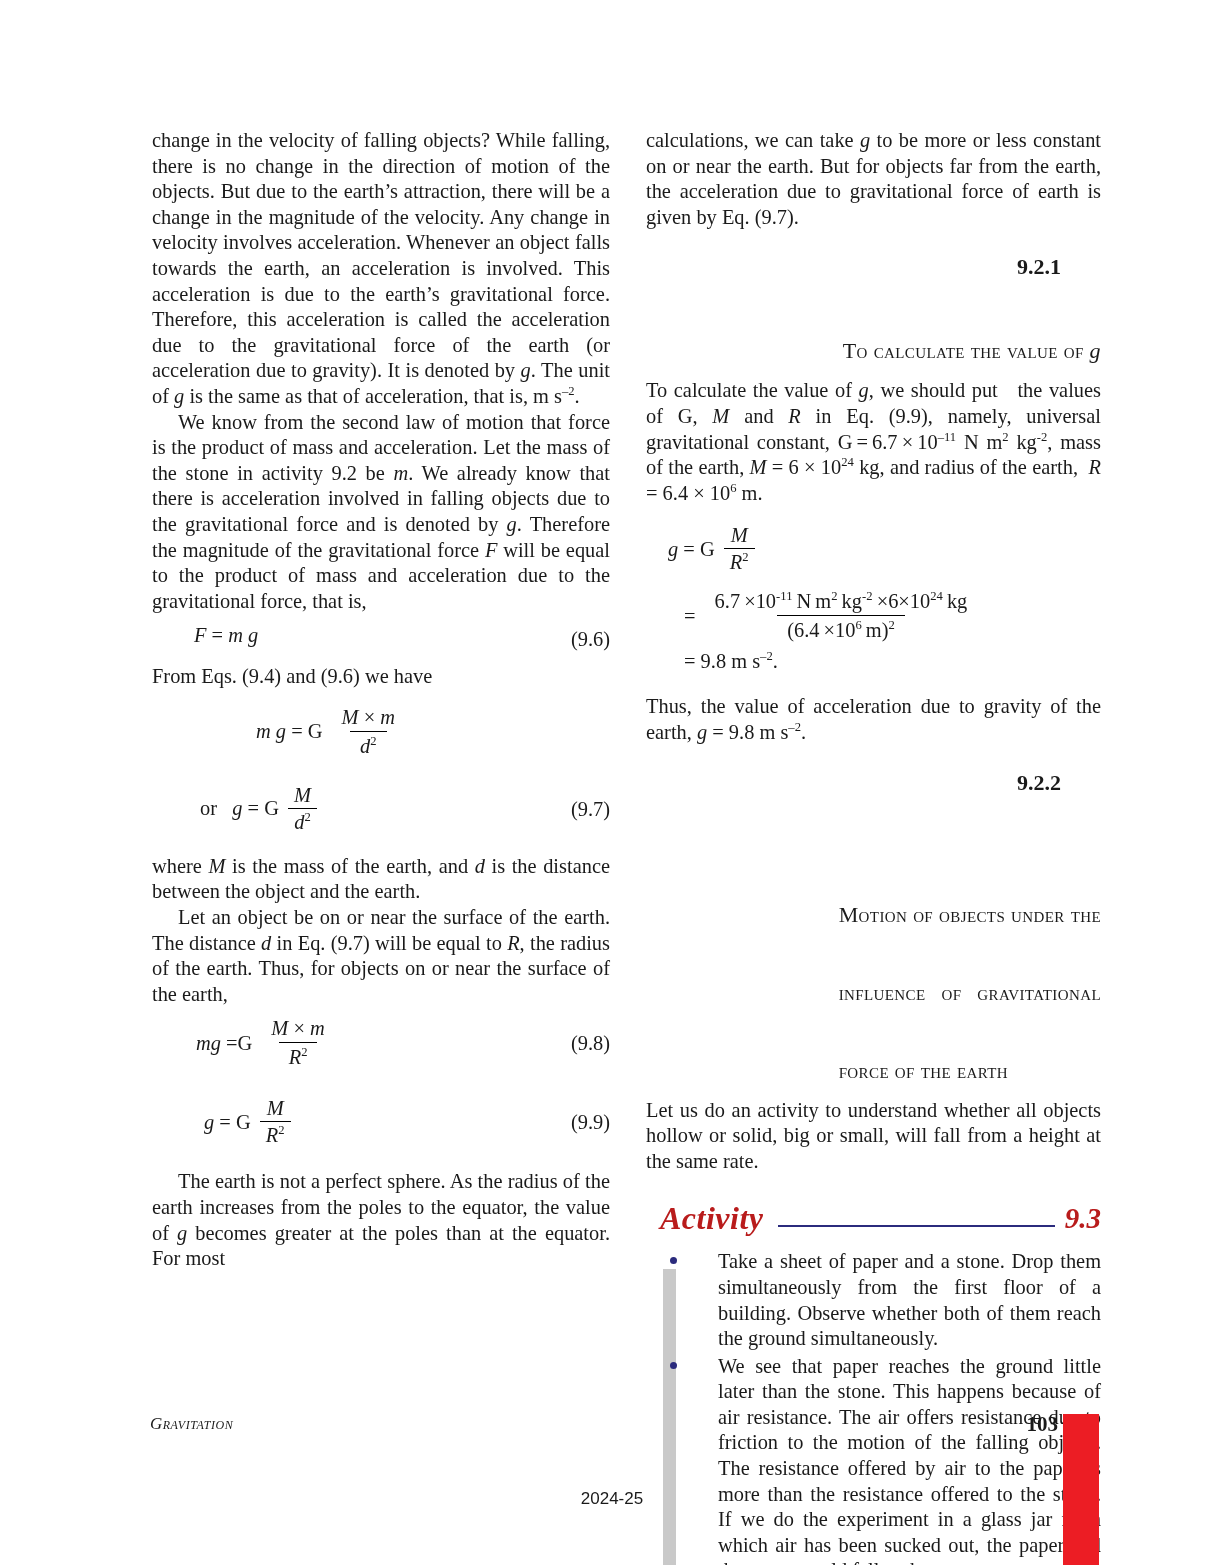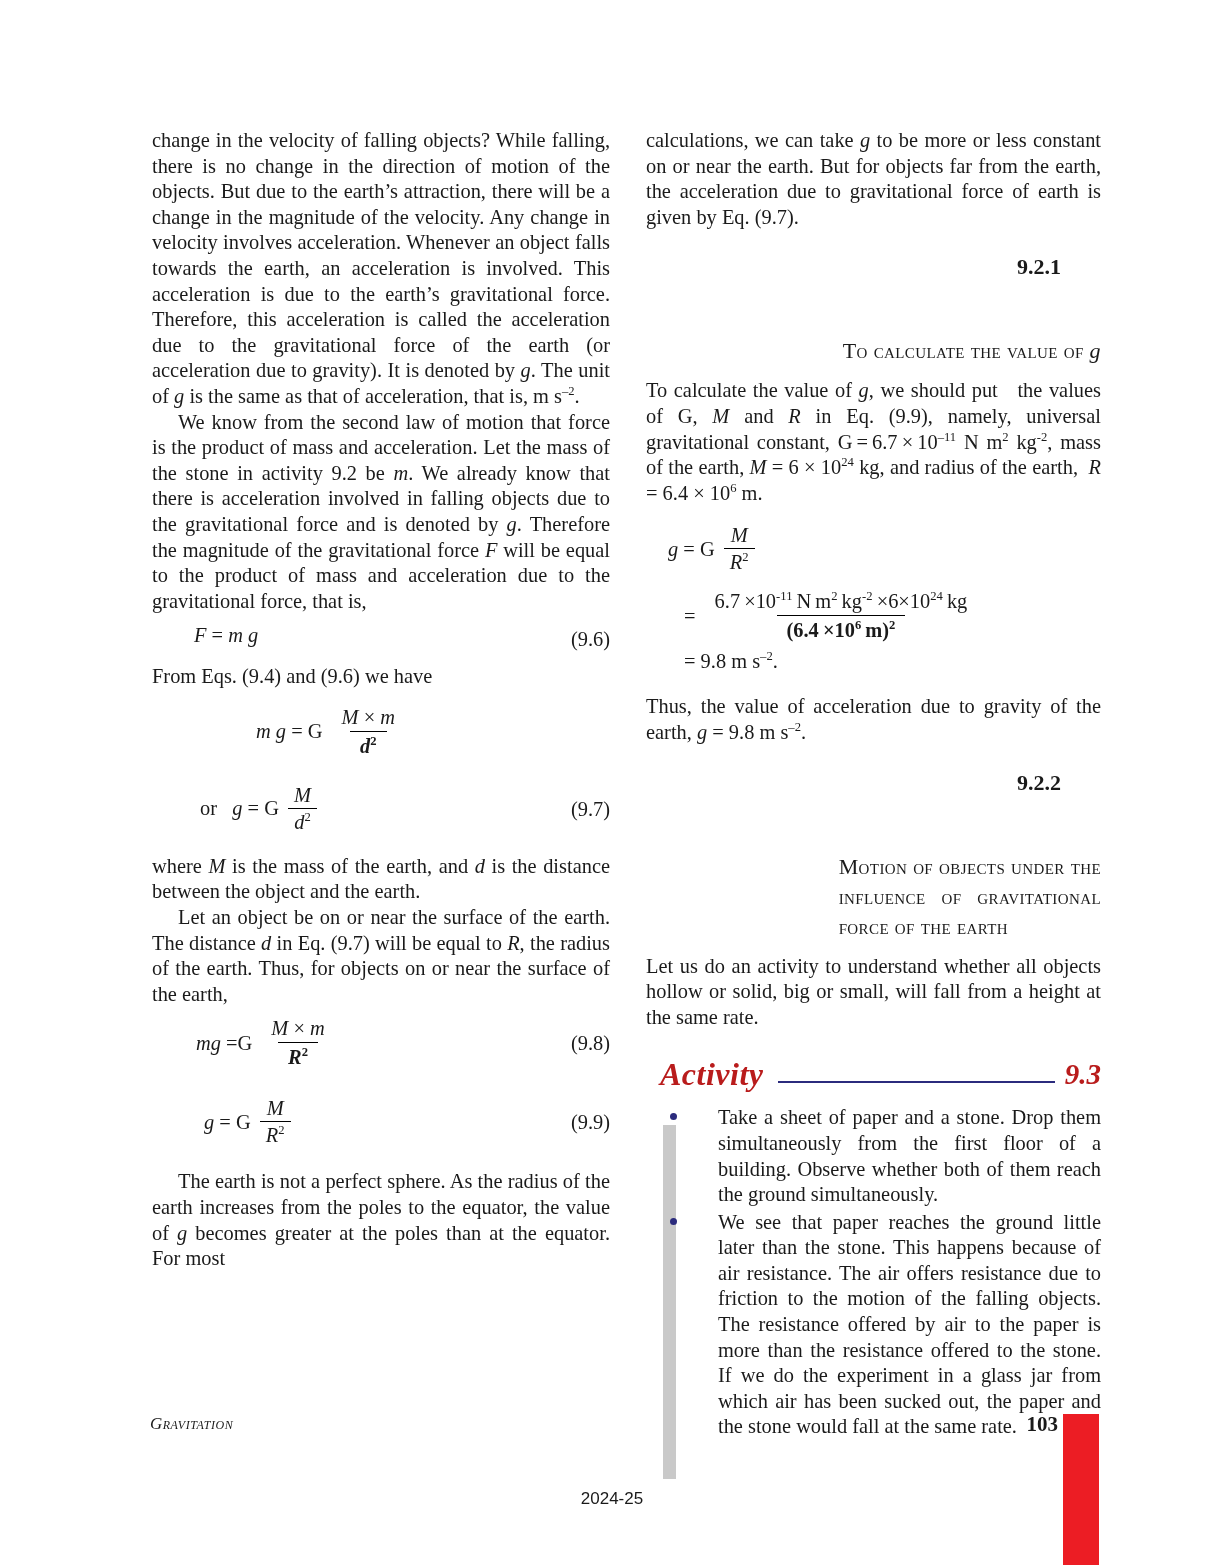--- a/index.html
+++ b/index.html
@@ -62,20 +62,21 @@
     font-size: 22px;
     line-height: 30px;
     font-variant: small-caps;
     letter-spacing: 0.4px;
     flex: 1 1 auto;
   }
   .heading .txt .ln {
     display: block;
     text-align: justify;
     text-align-last: justify;
+    margin-top: 48px;
   }
   .heading .txt .ln.last { text-align-last: left; }
   .heading .txt .italg {
     font-variant: normal;
     font-style: italic;
   }
 
   
   .eq {
     position: relative;
@@ -97,21 +98,21 @@
   .frac {
     display: inline-flex;
     flex-direction: column;
     align-items: center;
     vertical-align: middle;
     margin: 0 4px;
   }
   .frac .num  { padding: 0 6px 1px 6px; }
   .frac .den  { padding: 2px 6px 0 6px; border-top: 1.4px solid #000; }
   .frac.wide .num { padding: 0 10px 2px 10px; }
-  .frac.wide .den { padding: 3px 10px 0 10px; font-weight: bold; }
+  .frac.wide .den { padding: 3px 10px 0 10px; }
 
   .mvar { font-style: italic; }
 
   
   #activity {
     margin-top: 26px;
     position: relative;
   }
   .act-head {
     display: flex;

